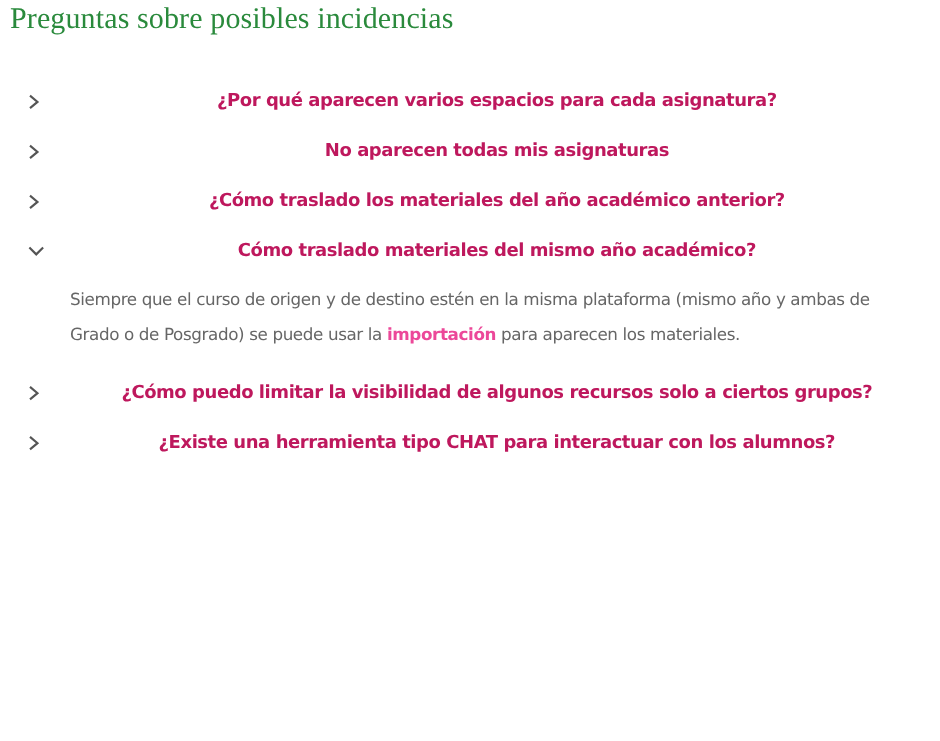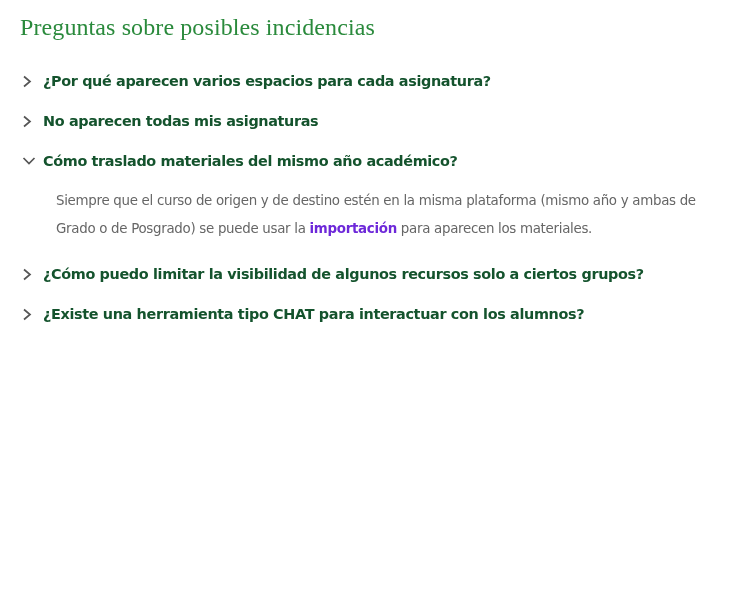--- a/index.html
+++ b/index.html
@@ -1,46 +1,47 @@
 <!DOCTYPE html>
 <html><head>
 <meta charset="utf-8">
 <style>
   html, body { margin: 0; padding: 0; background: #ffffff; }
   body { width: 752px; height: 593px; overflow: hidden; position: relative; }
   .title {
     position: absolute; left: 8px; top: 2px;
     font-family: "Liberation Serif", "DejaVu Serif", serif;
-    font-size: 24px; color: #2a8a3c; margin: 12px; font-weight: normal;
+    font-size: 24px; color: #2a8a3c; margin: 0; font-weight: normal;
     letter-spacing: 0.1px;
   }
   .faq {
     position: absolute; left: 22px; top: 68px; width: 730px;
     font-family: "DejaVu Sans", "Liberation Sans", sans-serif;
   }
   .item { display: block; }
   .q {
     display: flex; align-items: flex-start;
-    font-size: 14.4px; font-weight: bold; color: #14532d;
+    font-size: 14.4px; font-weight: bold; color: #be185d;
     line-height: 26px; cursor: pointer;
     letter-spacing: -0.35px;
+    text-align: center;
   }
   .chev {
     width: 21px; flex: 0 0 21px; height: 26px; position: relative;
   }
   .chev svg { position: absolute; left: 0; top: 7px; }
   .q-text { flex: 1; }
   .item + .item { margin-top: 14px; }
   .answer {
     margin: 13px 0 0 34px; width: 660px;
     font-family: "DejaVu Sans", "Liberation Sans", sans-serif;
     font-size: 13.4px; color: #666666; line-height: 27.5px;
     letter-spacing: -0.3px;
   }
-  .answer b { color: #6d28d9; font-weight: bold; }
+  .answer b { color: #ec4899; font-weight: bold; }
   .item.open + .item { margin-top: 19px; }
 </style>
 </head>
 <body>
 
 <h2 class="title">Preguntas sobre posibles incidencias</h2>
 
 <div class="faq">
 
   <div class="item">
@@ -60,20 +61,30 @@
           <svg width="10" height="13" viewBox="0 0 10 13">
             <path d="M2 1.5 L8 6.5 L2 11.5" fill="none" stroke="#555" stroke-width="1.7"></path>
           </svg>
         </span>
       <span class="q-text">No aparecen todas mis asignaturas</span>
     </div>
   </div>
 
 
 
+  <div class="item">
+    <div class="q">
+      <span class="chev">
+          <svg width="10" height="13" viewBox="0 0 10 13">
+            <path d="M2 1.5 L8 6.5 L2 11.5" fill="none" stroke="#555" stroke-width="1.7"></path>
+          </svg>
+        </span>
+      <span class="q-text">¿Cómo traslado los materiales del año académico anterior?</span>
+    </div>
+  </div>
 
   <div class="item open">
     <div class="q">
       <span class="chev">
           <svg width="14" height="13" viewBox="0 0 14 13">
             <path d="M1.5 3 L7 8.5 L12.5 3" fill="none" stroke="#555" stroke-width="1.7"></path>
           </svg>
         </span>
       <span class="q-text">Cómo traslado materiales del mismo año académico?</span>
     </div>

